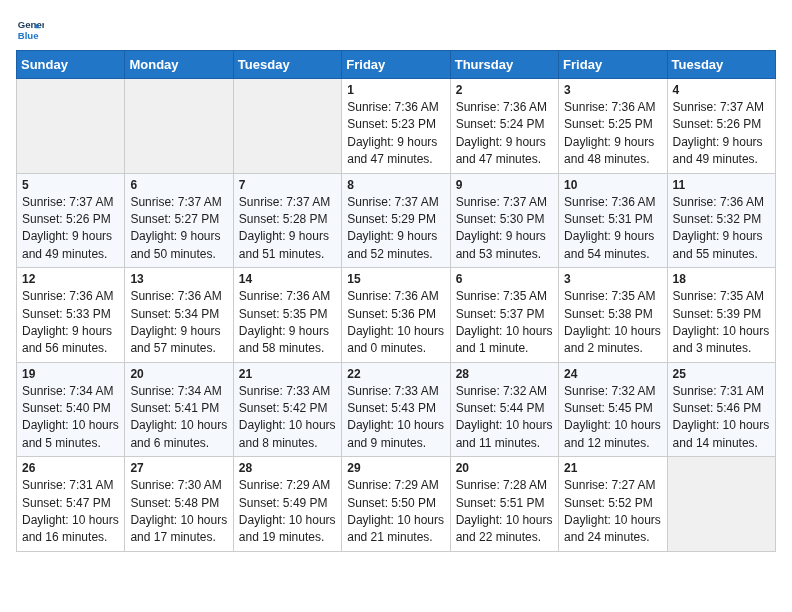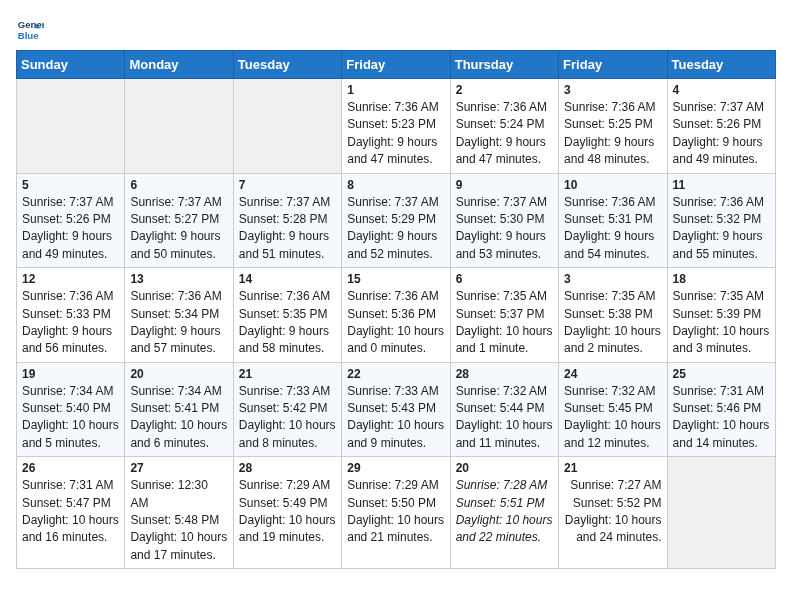--- a/index.html
+++ b/index.html
@@ -302,49 +302,49 @@
         <tr>
           <td>
             <div class="day-num">26</div>
             <div class="day-info" style="white-space: pre-line;">Sunrise: 7:31 AM
 Sunset: 5:47 PM
 Daylight: 10 hours
 and 16 minutes.</div>
           </td>
           <td>
             <div class="day-num">27</div>
-            <div class="day-info" style="white-space: pre-line;">Sunrise: 12:30 AM
+            <div class="day-info" style="white-space: pre-line;">Sunrise: 7:30 AM
 Sunset: 5:48 PM
 Daylight: 10 hours
 and 17 minutes.</div>
           </td>
           <td>
             <div class="day-num">28</div>
             <div class="day-info" style="white-space: pre-line;">Sunrise: 7:29 AM
 Sunset: 5:49 PM
 Daylight: 10 hours
 and 19 minutes.</div>
           </td>
           <td>
             <div class="day-num">29</div>
             <div class="day-info" style="white-space: pre-line;">Sunrise: 7:29 AM
 Sunset: 5:50 PM
 Daylight: 10 hours
 and 21 minutes.</div>
           </td>
           <td>
             <div class="day-num">20</div>
-            <div class="day-info" style="white-space: pre-line; font-style: italic;">Sunrise: 7:28 AM
+            <div class="day-info" style="white-space: pre-line;">Sunrise: 7:28 AM
 Sunset: 5:51 PM
 Daylight: 10 hours
 and 22 minutes.</div>
           </td>
           <td>
             <div class="day-num">21</div>
-            <div class="day-info" style="white-space: pre-line; text-align: right;">Sunrise: 7:27 AM
+            <div class="day-info" style="white-space: pre-line;">Sunrise: 7:27 AM
 Sunset: 5:52 PM
 Daylight: 10 hours
 and 24 minutes.</div>
           </td>
           <td class="empty-cell"></td>
         </tr>
       </tbody>
   </table>
 </div>
 

